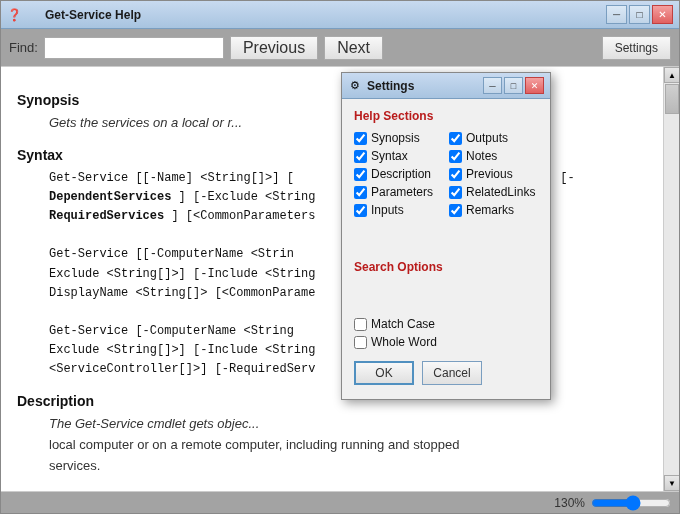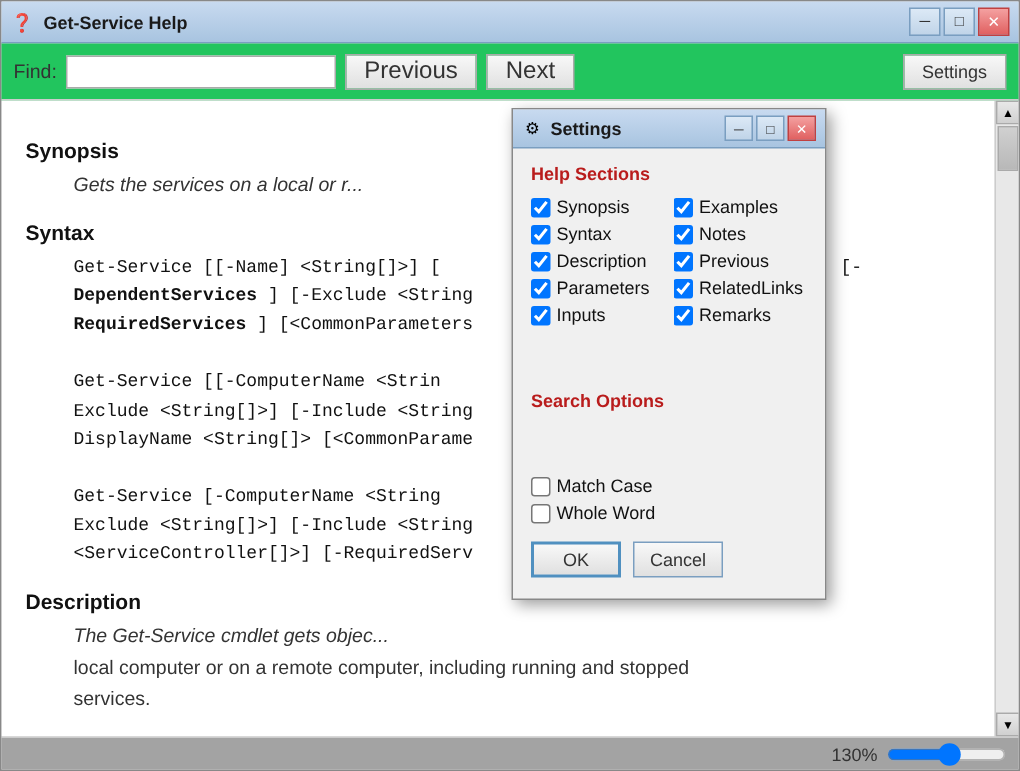--- a/index.html
+++ b/index.html
@@ -40,20 +40,21 @@
       display: flex;
       align-items: center;
       justify-content: center;
       font-size: 12px;
     }
     .title-bar-text {
       flex: 1;
       font-size: 12px;
       font-weight: bold;
       color: #1a1a1a;
+      margin-left: 16px;
     }
     .title-bar-buttons {
       display: flex;
       gap: 2px;
     }
     .title-btn {
       width: 21px;
       height: 19px;
       border: 1px solid #7a9ec0;
       background: linear-gradient(to bottom, #dce9f6, #c0d4e8);
@@ -61,21 +62,21 @@
       display: flex;
       align-items: center;
       justify-content: center;
       font-size: 10px;
       color: #333;
     }
     .title-btn.close { background: linear-gradient(to bottom, #f4a0a0, #e06060); color: #fff; border-color: #c04040; }
 
     
     .toolbar {
-      background: #22c55e;
+      background: #a3a3a3;
       height: 38px;
       display: flex;
       align-items: center;
       padding: 0 8px;
       border-bottom: 1px solid #ccc;
       gap: 6px;
     }
     .toolbar-label {
       font-size: 13px;
       color: #333;
@@ -370,21 +371,21 @@
       </div>
       <div class="dialog-body">
         <div class="section-title">Help Sections</div>
         <div class="checkbox-grid">
           <label class="checkbox-item">
             <input type="checkbox" checked="" style=""> 
               <span>Synopsis</span>
           </label>
           <label class="checkbox-item">
             <input type="checkbox" checked="" style=""> 
-              <span>Examples</span>
+              <span>Outputs</span>
           </label>
           <label class="checkbox-item">
             <input type="checkbox" checked="" style=""> 
               <span>Syntax</span>
           </label>
           <label class="checkbox-item">
             <input type="checkbox" checked="" style=""> 
               <span>Notes</span>
           </label>
           <label class="checkbox-item">

